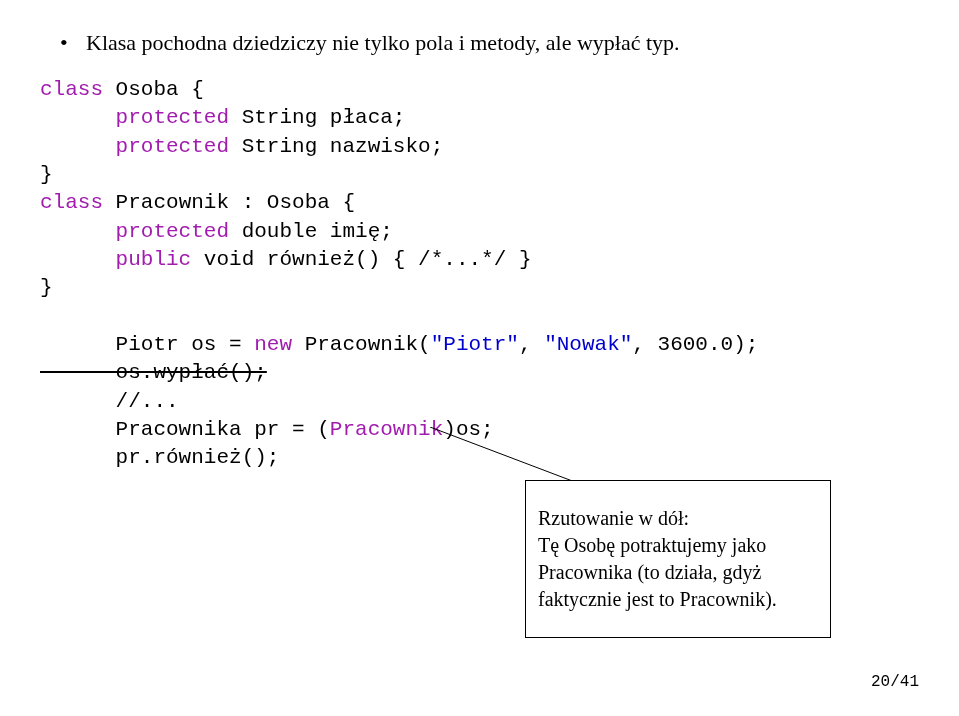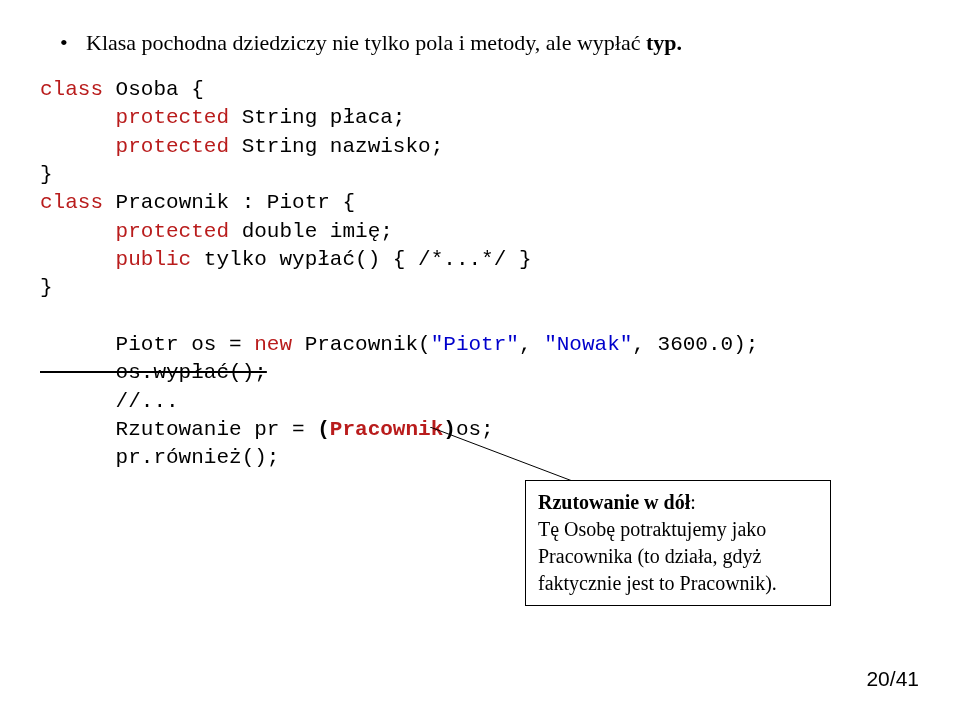--- a/index.html
+++ b/index.html
@@ -16,80 +16,80 @@
   .bullet-line {
     font-size: 22px;
     margin-bottom: 20px;
     margin-left: 20px;
   }
   .bullet {
     display: inline-block;
     width: 26px;
     vertical-align: top;
   }
-  .bold { font-weight: bold; }
+  .bold { font-weight: normal; }
   .code-block {
     font-family: 'Courier New', monospace;
     font-size: 21px;
     line-height: 1.35;
     white-space: pre;
     margin-left: 0;
   }
-  .kw { color: #b91c1c; }
+  .kw { color: #a21caf; }
   .strike { text-decoration: line-through; font-family: Liberation Mono, monospace; }
   .str { color: #0000cc; }
   .callout-box {
     position: absolute;
     left: 525px;
     top: 480px;
     width: 280px;
     border: 1.5px solid #000;
     background: #fff;
-    padding: 8px 12px;
+    padding: 24px 12px;
     font-family: Georgia, 'Times New Roman', serif;
     font-size: 20px;
     line-height: 1.35;
   }
   .callout-line {
     position: absolute;
     left: 430px;
     top: 427px;
     width: 170px;
     height: 63px;
     pointer-events: none;
   }
   .page-num {
     position: absolute;
     right: 40px;
     bottom: 25px;
-    font-size: 21px;
-    font-family: Liberation Sans, sans-serif;
+    font-size: 16px;
+    font-family: Liberation Mono, monospace;
     margin-top: 8px;
   }
 </style>
 </head>
 <body>
 
 <div class="bullet-line">
   <span class="bullet">•</span><span>Klasa pochodna dziedziczy nie tylko pola i metody, ale wypłać </span><span class="bold">typ.</span>
 </div>
 
 <div class="code-block"><span class="kw">class</span><span> Osoba {</span>
 <span class="kw">      protected</span><span> String płaca;</span>
 <span class="kw">      protected</span><span> String nazwisko;</span>
 <span>}</span>
-<span class="kw">class</span><span> Pracownik : Piotr {</span>
+<span class="kw">class</span><span> Pracownik : Osoba {</span>
 <span class="kw">      protected</span><span> double imię;</span>
-<span class="kw">      public</span><span> tylko wypłać() { /*...*/ }</span>
+<span class="kw">      public</span><span> void również() { /*...*/ }</span>
 <span>}</span>
 
 <span>      Piotr os = </span><span class="kw">new</span><span> Pracownik(</span><span class="str">"Piotr"</span><span>, </span><span class="str">"Nowak"</span><span>, 3600.0);</span>
 <span class="strike">      os.wypłać();</span>
 <span>      //...</span>
-<span>      Rzutowanie pr = </span><span class="bold">(</span><span class="bold kw">Pracownik</span><span class="bold">)</span><span>os;</span>
+<span>      Pracownika pr = </span><span class="bold">(</span><span class="bold kw">Pracownik</span><span class="bold">)</span><span>os;</span>
 <span>      pr.również();</span></div>
 
 <svg class="callout-line">
   <line x1="0" y1="0" x2="145" y2="55" stroke="#000" stroke-width="1"></line>
 </svg>
 
 <div class="callout-box">
   <span class="bold">Rzutowanie w dół</span><span style="white-space:pre-line;">:
 Tę Osobę potraktujemy jako Pracownika (to działa, gdyż faktycznie jest to Pracownik).</span>
 </div>

